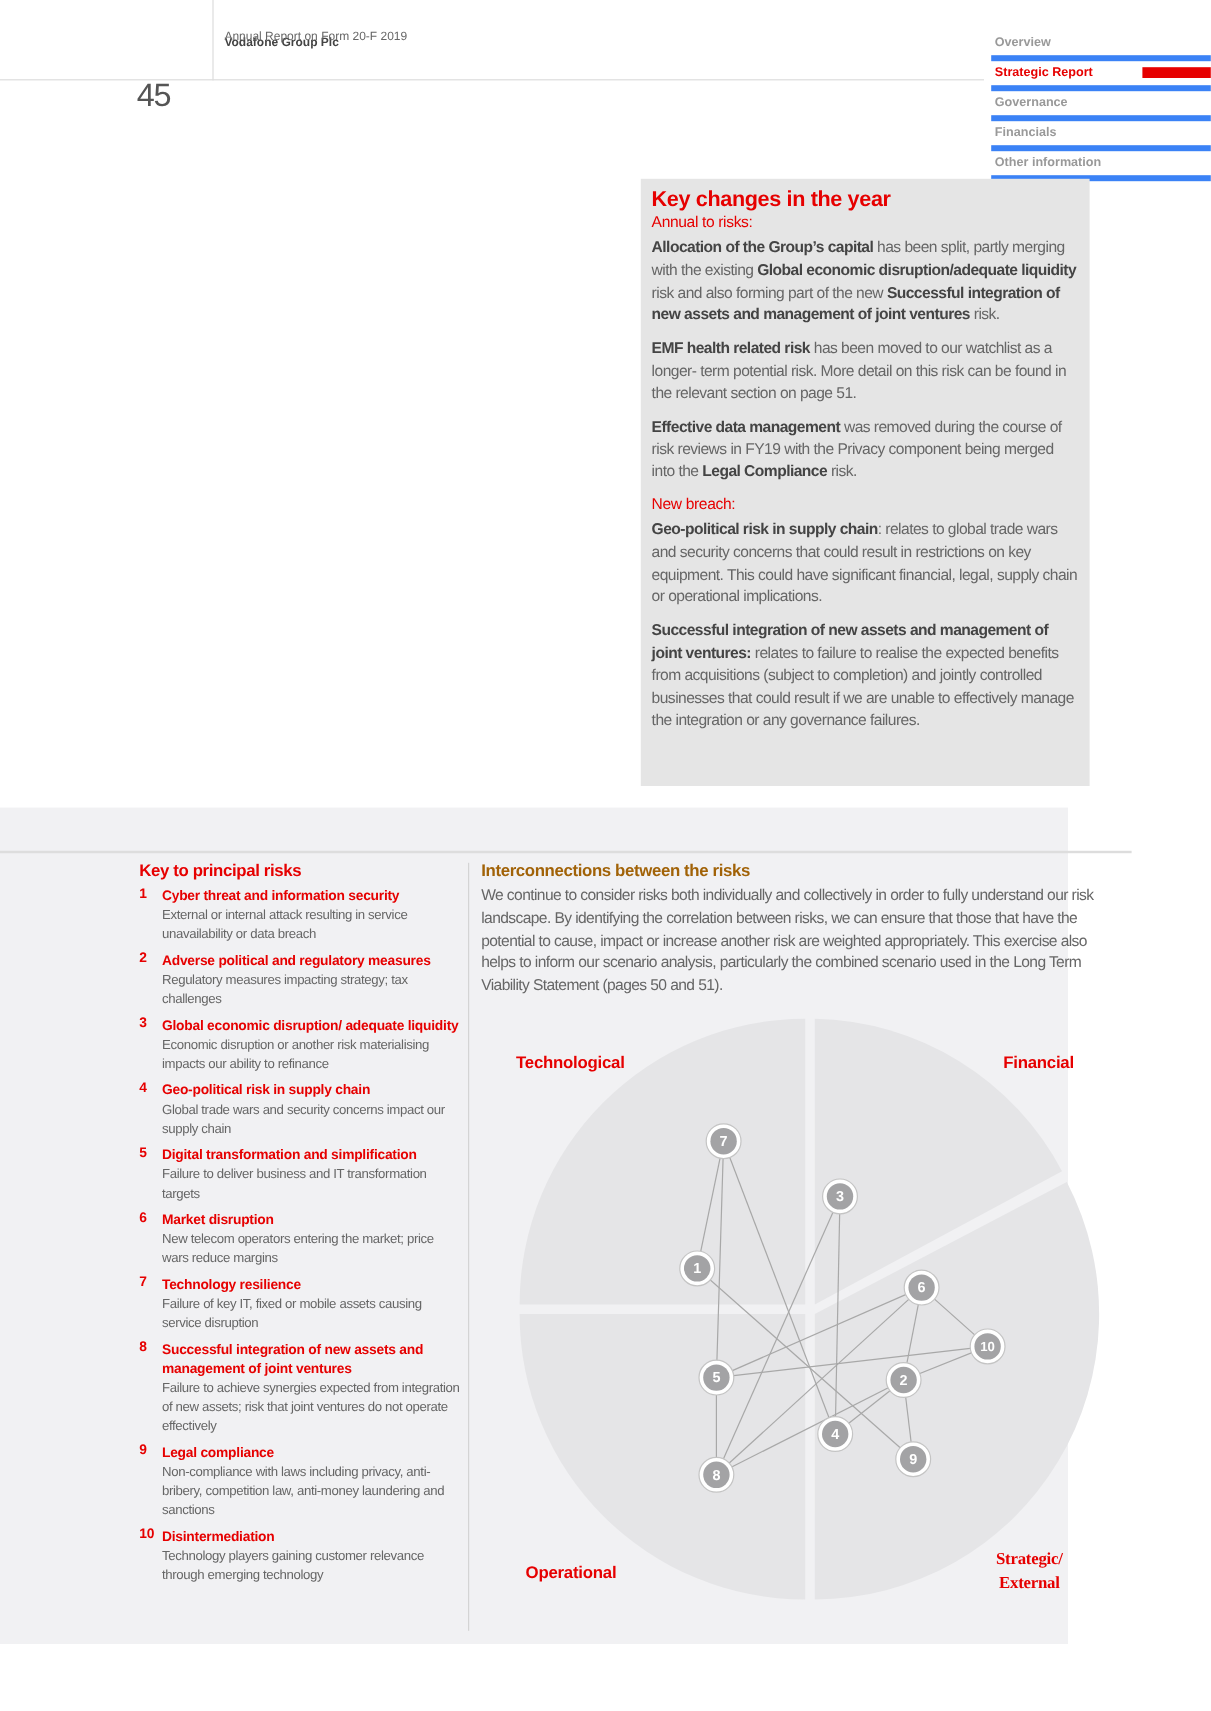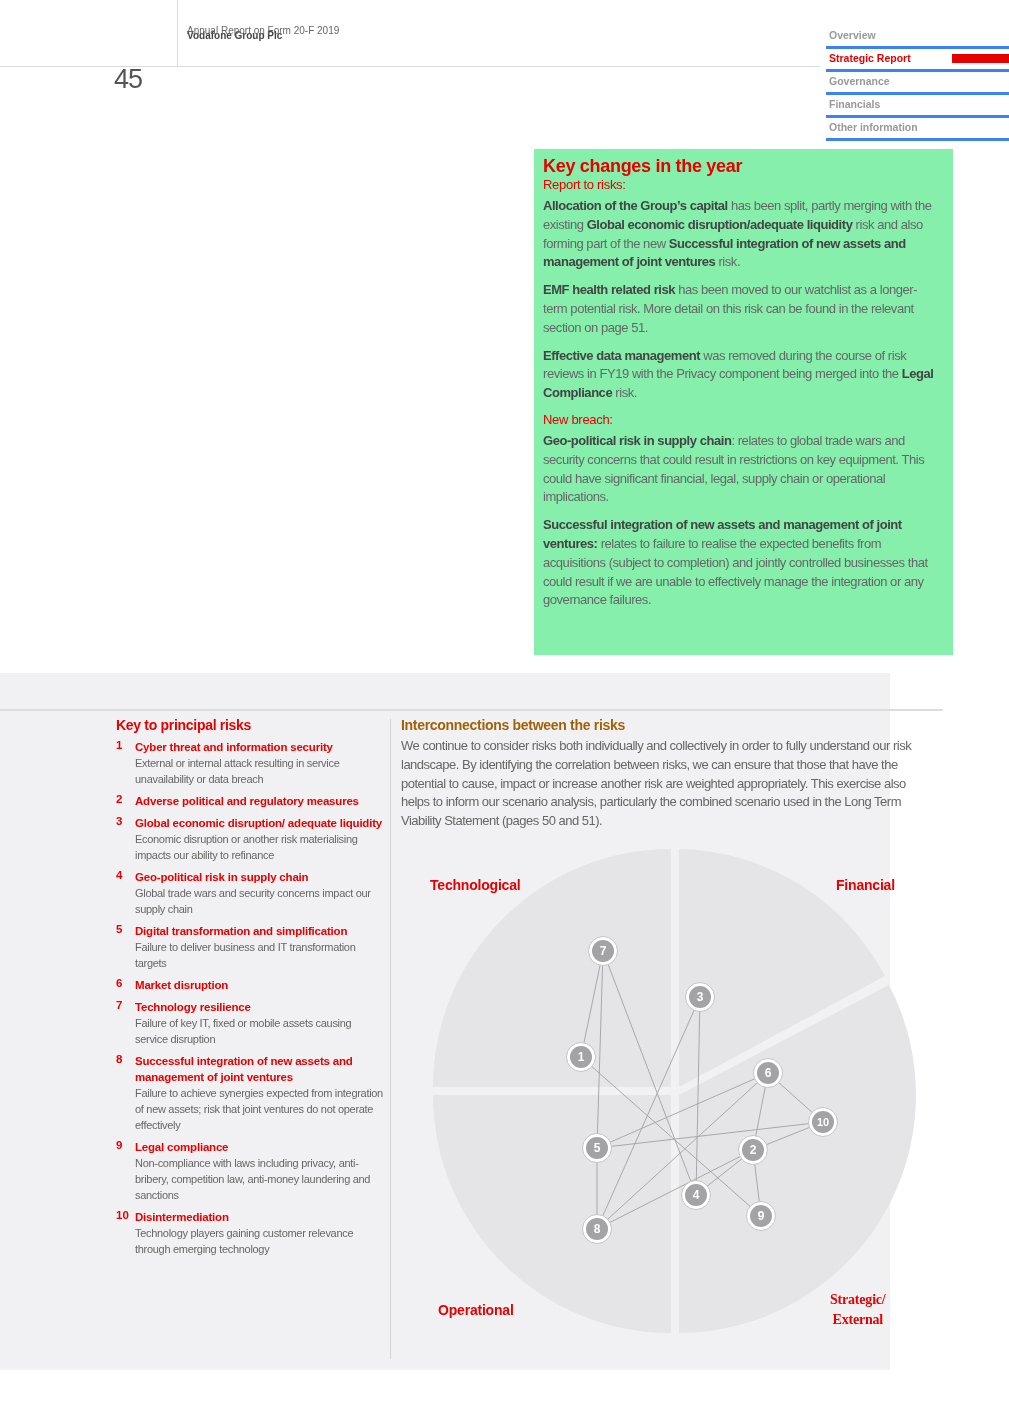--- a/index.html
+++ b/index.html
@@ -5,25 +5,25 @@
   html,body{margin:0;padding:0;background:#fff;}
   body{width:1009px;height:1426px;position:relative;overflow:hidden;font-family:"Liberation Sans",sans-serif;color:#555;}
   
   .hdr-line{position:absolute;left:0;top:66px;width:820px;height:1px;background:#ddd;}
   .hdr-vline{position:absolute;left:177px;top:0;width:1px;height:67px;background:#ddd;}
   .page-num{position:absolute;left:114px;top:26px;font-size:27px;color:#555;font-weight:300;letter-spacing:-1px;margin-top:38px;}
   .company{position:absolute;left:187px;top:30px;font-size:10px;font-weight:bold;color:#444;}
   .report{position:absolute;left:187px;top:25px;font-size:10px;color:#666;}
   
   .nav{position:absolute;left:826px;top:26px;width:183px;}
-  .nav-item{height:20px;border-bottom:3px solid #3b82f6;font-size:10.5px;font-weight:bold;color:#999;line-height:18px;padding-left:3px;position:relative;cursor:pointer;}
+  .nav-item{height:20px;border-bottom:5px solid #3b82f6;font-size:10.5px;font-weight:bold;color:#999;line-height:18px;padding-left:3px;position:relative;cursor:pointer;}
   .nav-item.active{color:#e60000;}
   .nav-bar{position:absolute;right:0;top:5px;width:57px;height:9px;background:#e60000;}
   
-  .kc{position:absolute;left:534px;top:149px;width:419px;height:506px;background:#86efac;box-sizing:border-box;padding:6px 9px 0 9px;}
+  .kc{position:absolute;left:534px;top:149px;width:374px;height:506px;background:#e5e5e5;box-sizing:border-box;padding:6px 9px 0 9px;}
   .kc h2{margin:0;font-size:18px;color:#e60000;font-weight:bold;letter-spacing:-0.3px;line-height:22px;}
   .kc .sub{font-size:13px;color:#e60000;line-height:16px;margin-bottom:4px;letter-spacing:-0.3px;}
   .kc p{margin:0 0 9px 0;font-size:13px;line-height:18.8px;color:#666;letter-spacing:-0.45px;}
   .kc b{color:#444;}
   
   .lower{position:absolute;left:0;top:673px;width:852px;height:697px;background:#f1f1f3;padding-left:38px;}
   .lower-rule{position:absolute;left:0;top:36px;width:943px;height:2px;background:#ddd;}
   .vsep{position:absolute;left:390px;top:46px;width:1px;height:640px;background:#d4d4d4;}
   .key{position:absolute;left:116px;top:44px;width:270px;}
   .key h3{margin:0 0 6px 0;font-size:14px;color:#e60000;font-weight:bold;letter-spacing:-0.3px;}
@@ -51,21 +51,21 @@
 <div class="nav">
   <div class="nav-item"><span>Overview</span></div>
   <div class="nav-item active"><span>Strategic Report</span><span class="nav-bar"></span></div>
   <div class="nav-item"><span>Governance</span></div>
   <div class="nav-item"><span>Financials</span></div>
   <div class="nav-item"><span>Other information</span></div>
 </div>
 
 <div class="kc">
   <h2>Key changes in the year</h2>
-  <div class="sub">Report to risks:</div>
+  <div class="sub">Annual to risks:</div>
   <div id="changes-list">
       <p><b>Allocation of the Group’s capital</b><span> has been split, partly merging with the existing </span><b>Global economic disruption/adequate liquidity</b><span> risk and also forming part of the new </span><b>Successful integration of new assets and management of joint ventures</b><span> risk.</span></p>
       <p><b>EMF health related risk</b><span> has been moved to our watchlist as a longer- term potential risk. More detail on this risk can be found in the relevant section on page 51.</span></p>
       <p><b>Effective data management</b><span> was removed during the course of risk reviews in FY19 with the Privacy component being merged into the </span><b>Legal Compliance</b><span> risk.</span></p>
     </div>
   <div class="sub" style="margin-top:8px">New breach:</div>
   <div id="new-risks-list">
       <p><b>Geo-political risk in supply chain</b><span>: relates to global trade wars and security concerns that could result in restrictions on key equipment. This could have significant financial, legal, supply chain or operational implications.</span></p>
       <p><b>Successful integration of new assets and management of joint ventures:</b><span> relates to failure to realise the expected benefits from acquisitions (subject to completion) and jointly controlled businesses that could result if we are unable to effectively manage the integration or any governance failures.</span></p>
     </div>
@@ -79,39 +79,41 @@
     <h3>Key to principal risks</h3>
     <div id="risk-list">
         <div class="risk">
           <span class="num">1</span>
           <div class="t">Cyber threat and information security</div>
           <div class="d">External or internal attack resulting in service unavailability or data breach</div>
         </div>
         <div class="risk">
           <span class="num">2</span>
           <div class="t">Adverse political and regulatory measures</div>
+          <div class="d">Regulatory measures impacting strategy; tax challenges</div>
         </div>
         <div class="risk">
           <span class="num">3</span>
           <div class="t">Global economic disruption/ adequate liquidity</div>
           <div class="d">Economic disruption or another risk materialising impacts our ability to refinance</div>
         </div>
         <div class="risk">
           <span class="num">4</span>
           <div class="t">Geo-political risk in supply chain</div>
           <div class="d">Global trade wars and security concerns impact our supply chain</div>
         </div>
         <div class="risk">
           <span class="num">5</span>
           <div class="t">Digital transformation and simplification</div>
           <div class="d">Failure to deliver business and IT transformation targets</div>
         </div>
         <div class="risk">
           <span class="num">6</span>
           <div class="t">Market disruption</div>
+          <div class="d">New telecom operators entering the market; price wars reduce margins</div>
         </div>
         <div class="risk">
           <span class="num">7</span>
           <div class="t">Technology resilience</div>
           <div class="d">Failure of key IT, fixed or mobile assets causing service disruption</div>
         </div>
         <div class="risk">
           <span class="num">8</span>
           <div class="t">Successful integration of new assets and management of joint ventures</div>
           <div class="d">Failure to achieve synergies expected from integration of new assets; risk that joint ventures do not operate effectively</div>

